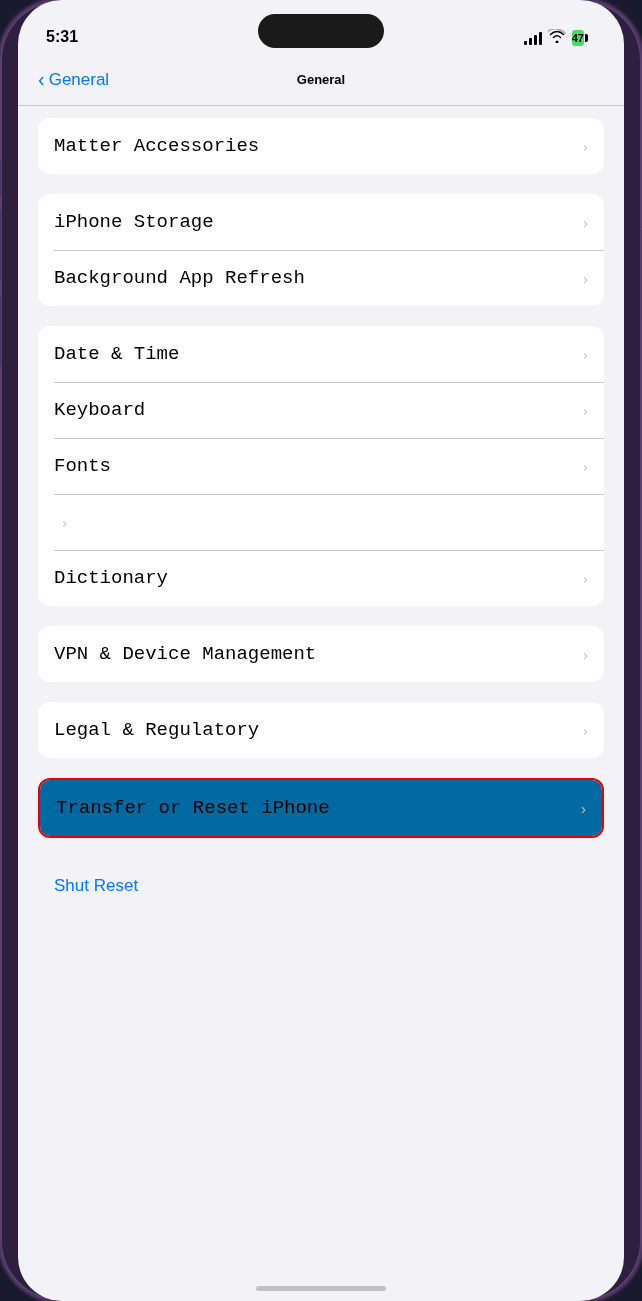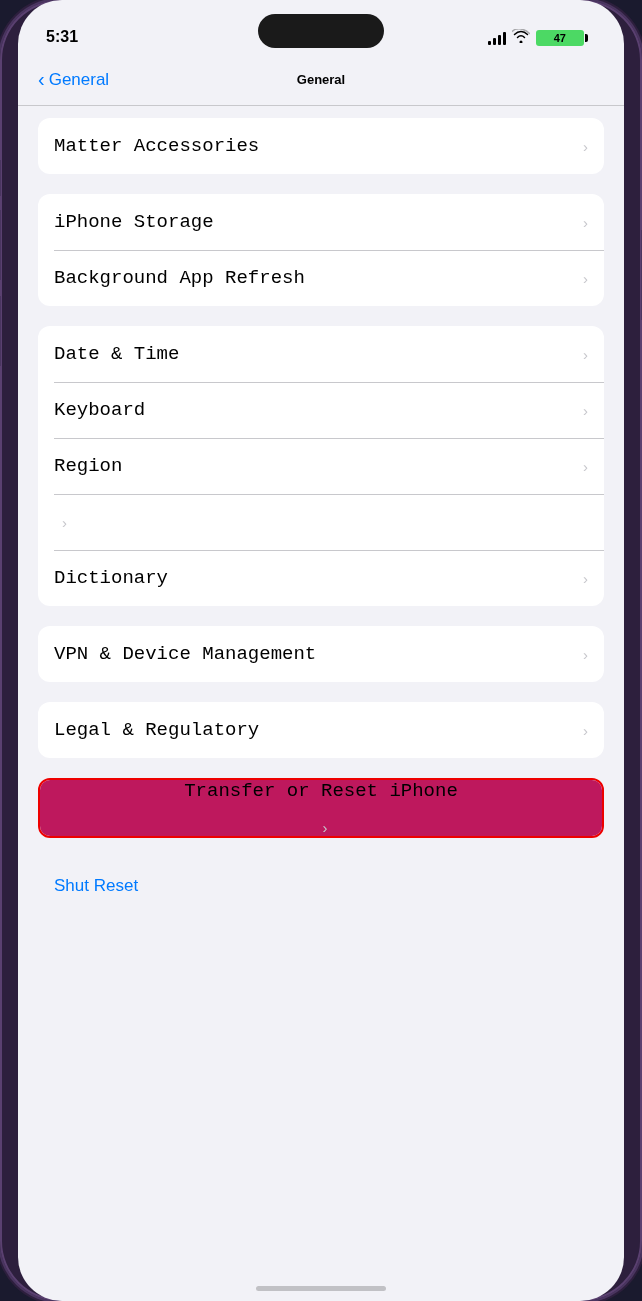--- a/index.html
+++ b/index.html
@@ -85,21 +85,21 @@
     .wifi-icon {
       font-size: 14px;
       color: #000;
     }
 
     .battery-icon {
       display: flex;
       align-items: center;
       background: #4cd964;
       border-radius: 3px;
-      padding: 2px 18px;
+      padding: 2px 0;
       font-size: 11px;
       font-weight: 700;
       color: #000;
       position: relative;
     }
 
     .battery-icon::after {
       content: '';
       position: absolute;
       right: -4px;
@@ -197,22 +197,21 @@
 
     
     .highlighted-group {
       margin: 0 20px 20px;
       border-radius: 12px;
       overflow: hidden;
       border: 2.5px solid #e00;
     }
 
     .highlighted-group .settings-item {
-      background: #be185d;
-      flex-direction: column;
+      background: #0369a1;
     }
 
     
     .shutdown-group {
       margin: 0 20px 20px;
     }
 
     .shutdown-item {
       display: flex;
       align-items: center;
@@ -355,21 +354,21 @@
       <div class="settings-group">
         <div class="settings-item">
           <span class="settings-item-label">Date &amp; Time</span>
           <span class="settings-chevron">›</span>
         </div>
         <div class="settings-item">
           <span class="settings-item-label">Keyboard</span>
           <span class="settings-chevron">›</span>
         </div>
         <div class="settings-item">
-          <span class="settings-item-label">Region</span>
+          <span class="settings-item-label">Fonts</span>
           <span class="settings-chevron">›</span>
         </div>
         <div class="settings-item">
           <span class="settings-chevron">›</span>
         </div>
         <div class="settings-item">
           <span class="settings-item-label">Dictionary</span>
           <span class="settings-chevron">›</span>
         </div>
       </div>

